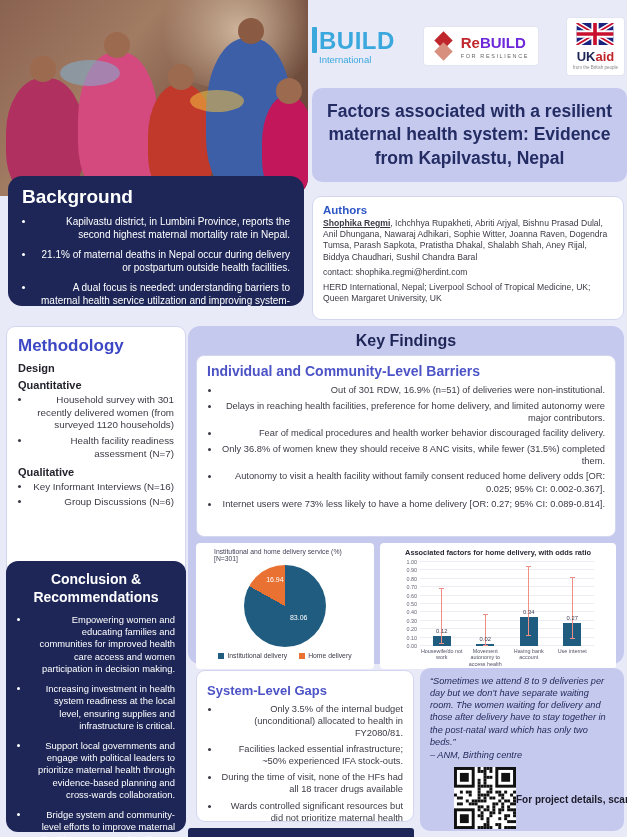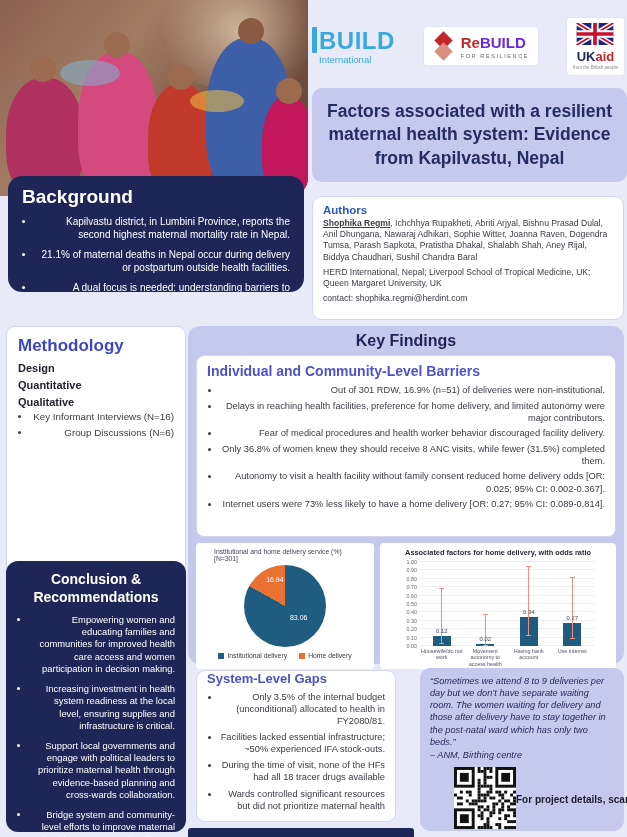--- a/index.html
+++ b/index.html
@@ -52,21 +52,21 @@
              display:flex;align-items:center;justify-content:center;text-align:center;padding:0 10px;box-sizing:border-box;}
   .title-box span{font-size:17.5px;font-weight:700;color:#232c63;line-height:1.35;}
 
   
   .navy-box{background:#1d2657;border-radius:14px;color:#fff;box-sizing:border-box;position:absolute;}
   .white-box{background:#fff;border:1.5px solid #d4d6f1;border-radius:9px;box-sizing:border-box;position:absolute;overflow:hidden;}
   ul{margin:0;padding-left:13px;text-align:right;}
   li{margin-bottom:6px;}
 
   
-  .bg-box{left:8px;top:176px;width:296px;height:116px;padding:10px 14px;overflow:hidden;}
+  .bg-box{left:8px;top:176px;width:296px;height:130px;padding:10px 14px;overflow:hidden;}
   .bg-box h2{margin:0 0 7px;font-size:19px;}
   .bg-box li{font-size:10px;line-height:1.3;margin-bottom:7px;}
 
   
   .authors-box{left:312px;top:196px;width:312px;height:124px;padding:7px 10px;}
   .authors-box h3{margin:0 0 2px;font-size:11.5px;color:#2d56c5;}
   .authors-box p{margin:0 0 4px;font-size:8.6px;line-height:1.3;color:#3b3b46;}
   .lead{font-weight:700;text-decoration:underline;}
 
   
@@ -106,21 +106,21 @@
   .vlabel{position:absolute;width:30px;text-align:center;font-size:5.8px;color:#44445a;}
   .xlabels{position:absolute;left:22px;right:4px;top:88px;display:flex;}
   .xlabels span{flex:1;text-align:center;font-size:5.4px;line-height:1.2;color:#55556a;}
 
   
   .conclusion-box{left:6px;top:561px;width:180px;height:271px;padding:10px 11px;border-radius:12px;}
   .conclusion-box h2{margin:0 0 8px;text-align:center;font-size:14px;line-height:1.25;}
   .conclusion-box li{font-size:9.4px;line-height:1.3;margin-bottom:8px;}
 
   
-  .gaps-box{left:196px;top:670px;width:200px;height:152px;padding:0 10px;}
+  .gaps-box{left:196px;top:670px;width:218px;height:152px;padding:12px 10px;}
   .gaps-box h3{margin:0 0 5px;font-size:13px;color:#4c53c6;}
   .gaps-box li{font-size:9.3px;line-height:1.3;margin-bottom:4px;}
 
   
   .quote-box{position:absolute;left:420px;top:668px;width:204px;height:163px;background:#c6c9ee;border-radius:10px;box-sizing:border-box;padding:7px 10px;}
   .quote{margin:0;font-style:italic;font-size:9.2px;line-height:1.32;color:#1d2657;}
   .attrib{margin:2px 0 0;font-style:italic;font-size:9.2px;color:#1d2657;}
   .qr-row{position:absolute;left:0;right:0;bottom:2px;display:flex;align-items:flex-end;justify-content:space-between;padding:0 6px;}
   .qr-wrap{display:flex;flex-direction:row;align-items:center;margin-left:28px;}
   #qr{background:#fff;}
@@ -189,28 +189,32 @@
     <ul>
         <li>Kapilvastu district, in Lumbini Province, reports the second highest maternal mortality rate in Nepal.</li>
         <li>21.1% of maternal deaths in Nepal occur during delivery or postpartum outside health facilities.</li>
         <li>A dual focus is needed: understanding barriers to maternal health service utilzation and improving system-level resilience.</li>
       </ul>
   </section>
 
   <section class="white-box authors-box">
     <h3>Authors</h3>
     <p><span class="lead">Shophika Regmi</span><span>, Ichchhya Rupakheti, Abriti Arjyal, Bishnu Prasad Dulal, Anil Dhungana, Nawaraj Adhikari, Sophie Witter, Joanna Raven, Dogendra Tumsa, Parash Sapkota, Pratistha Dhakal, Shalabh Shah, Aney Rijal, Biddya Chaudhari, Sushil Chandra Baral</span></p>
+    <p>contact: shophika.regmi@herdint.com</p>
     <p>HERD International, Nepal; Liverpool School of Tropical Medicine, UK; Queen Margaret University, UK</p>
-    <p>contact: shophika.regmi@herdint.com</p>
   </section>
 
   <section class="white-box method-box">
     <h2>Methodology</h2>
     <h4>Design</h4>
     <h4>Quantitative</h4>
+    <ul>
+        <li>Household survey with 301 recently delivered women (from surveyed 1120 households)</li>
+        <li>Health facility readiness assessment (N=7)</li>
+      </ul>
     <h4>Qualitative</h4>
     <ul>
         <li>Key Informant Interviews (N=16)</li>
         <li>Group Discussions (N=6)</li>
       </ul>
   </section>
 
   <section class="kf-panel">
     <h2 class="kf-title">Key Findings</h2>
     <div class="barriers-box">

